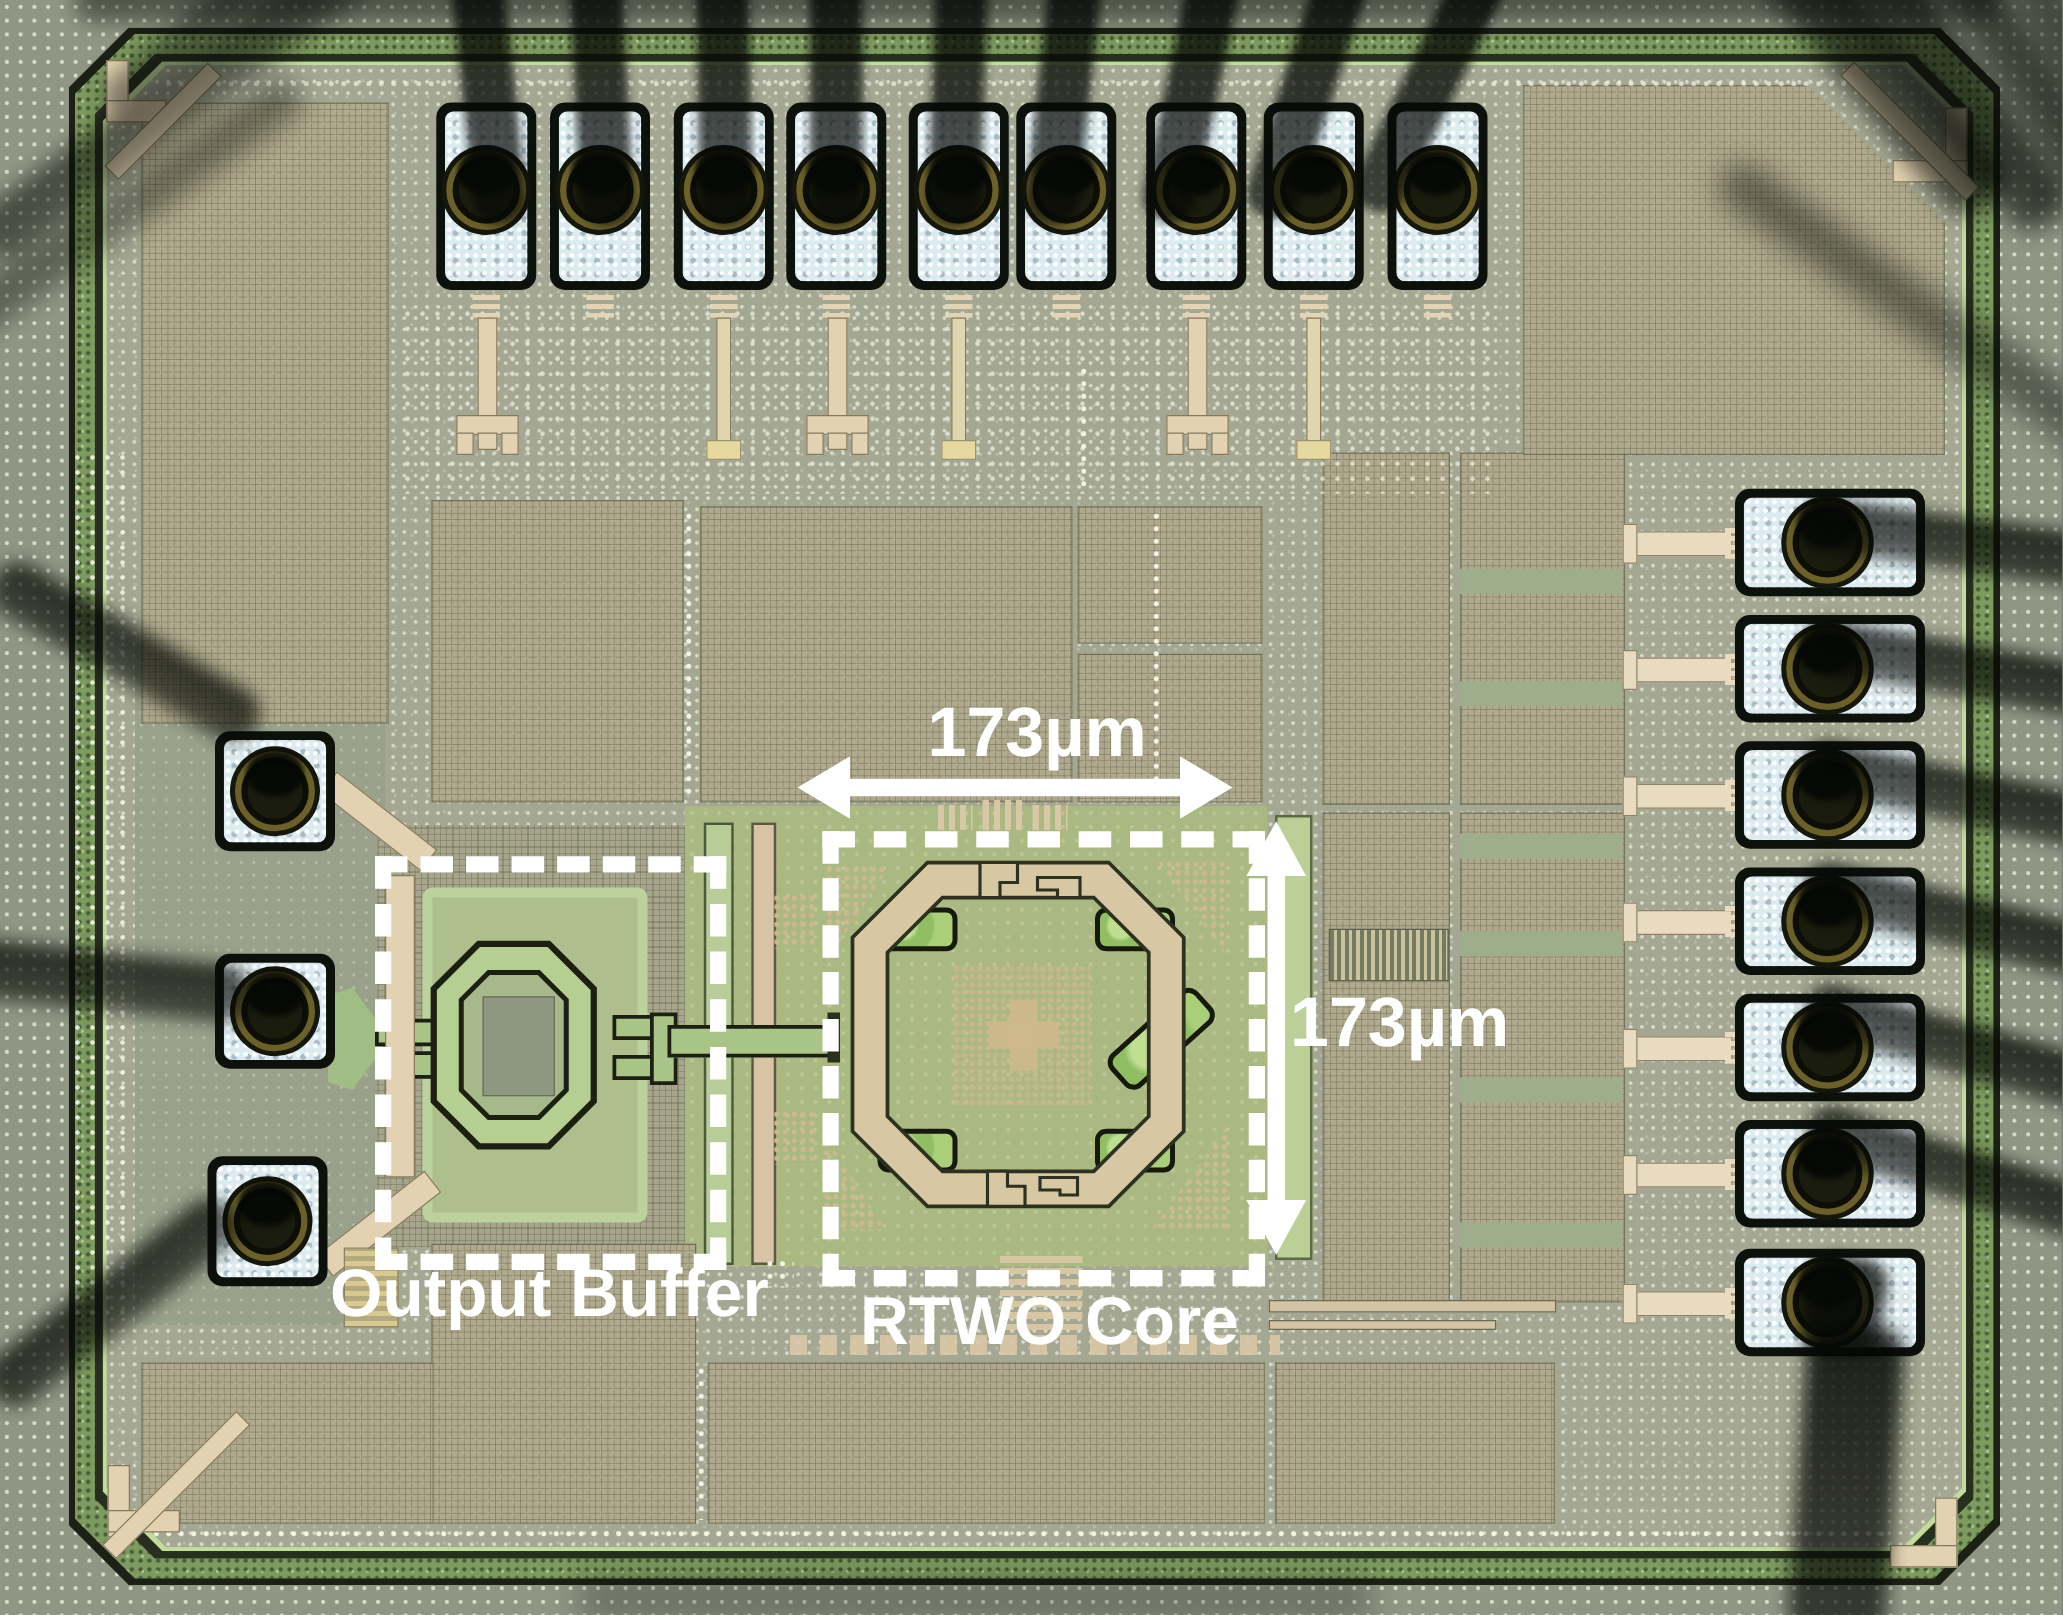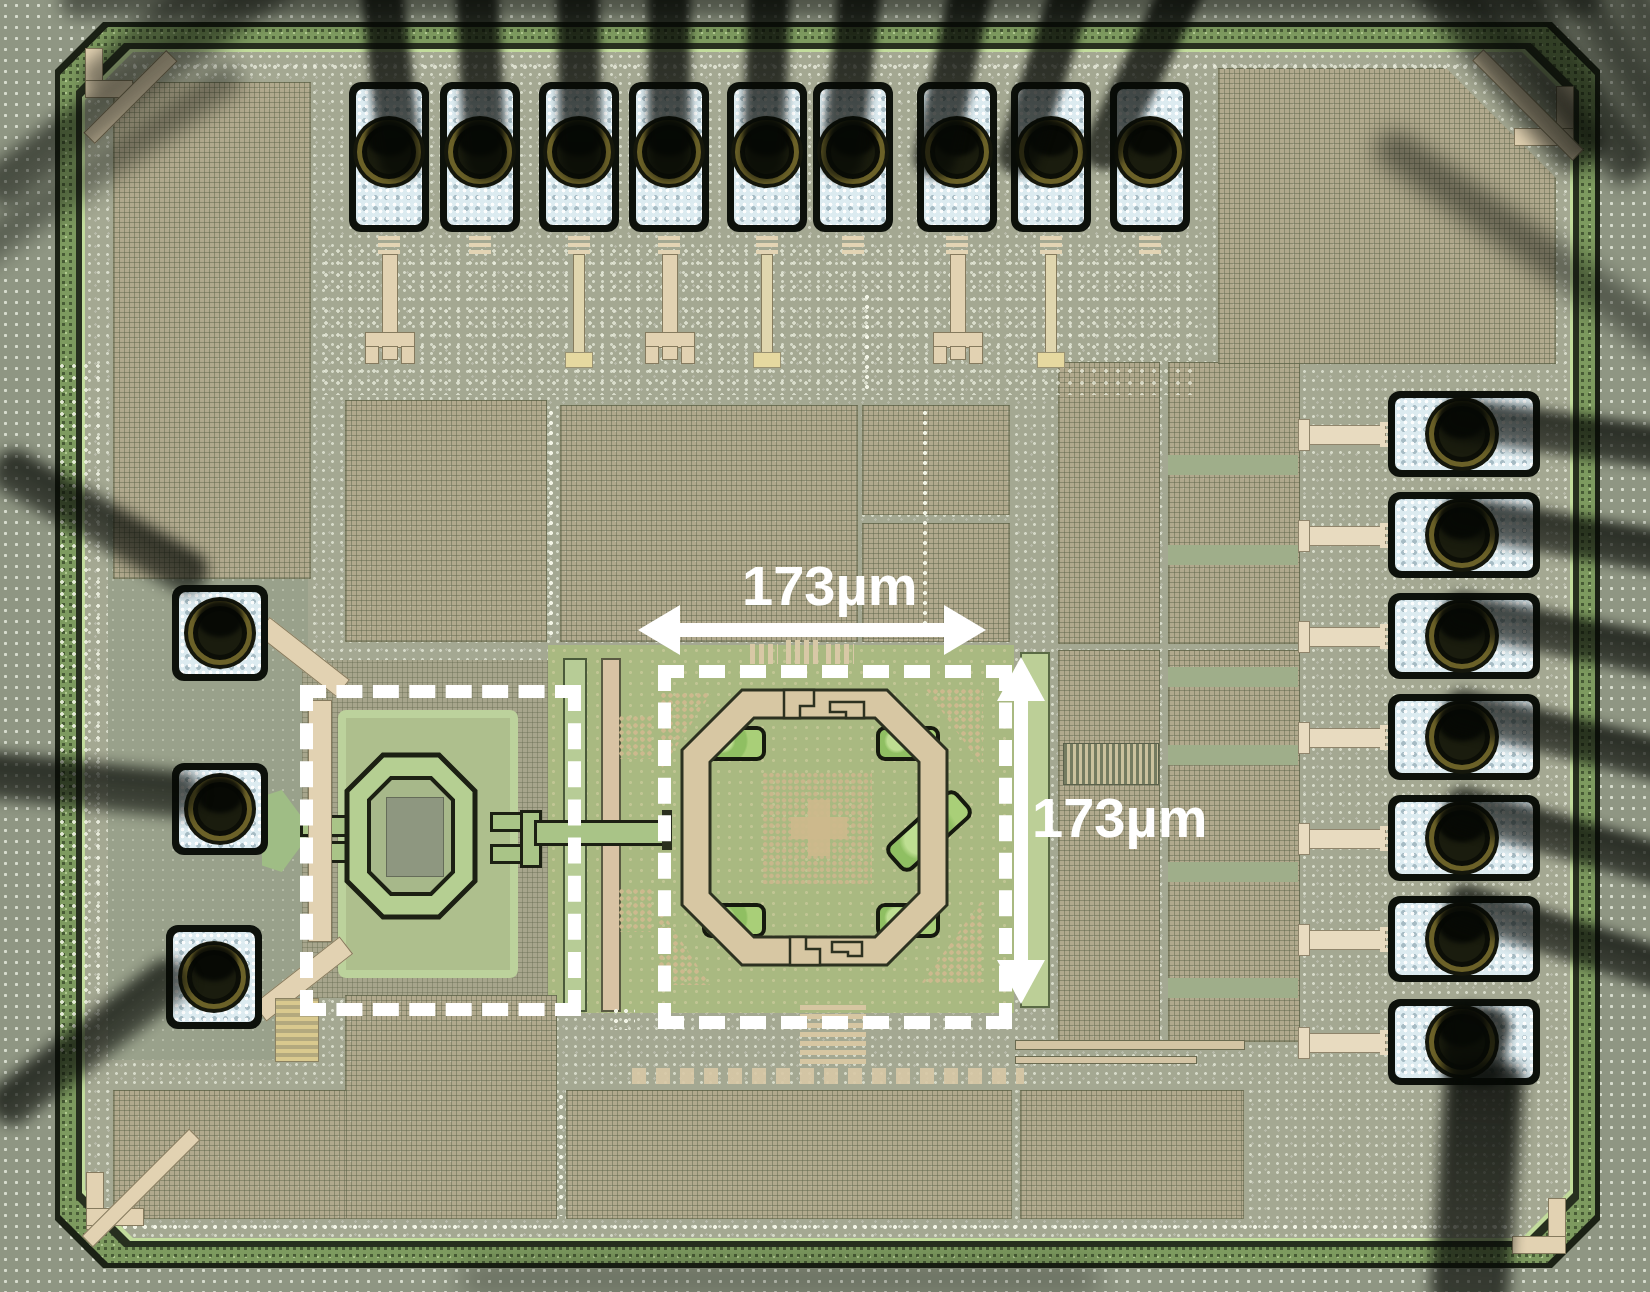--- a/index.html
+++ b/index.html
@@ -297,20 +297,22 @@
   <div class="abs arrow-shaft" style="left:678px;top:623px;width:268px;height:14px;"></div>
   <div class="abs arrow-head" style="left:638px;top:605px;width:42px;height:50px;clip-path:polygon(100% 0,0 50%,100% 100%);"></div>
   <div class="abs arrow-head" style="left:944px;top:605px;width:42px;height:50px;clip-path:polygon(0 0,100% 50%,0 100%);"></div>
 
   <div class="abs arrow-shaft" style="left:1014px;top:698px;width:14px;height:264px;"></div>
   <div class="abs arrow-head" style="left:997px;top:657px;width:48px;height:44px;clip-path:polygon(50% 0,100% 100%,0 100%);"></div>
   <div class="abs arrow-head" style="left:997px;top:960px;width:48px;height:44px;clip-path:polygon(0 0,100% 0,50% 100%);"></div>
 
   <div class="abs anno" style="left:742px;top:558px;font-size:56px;">173µm</div>
   <div class="abs anno" style="left:1032px;top:790px;font-size:56px;">173µm</div>
+  <div class="abs anno lbl" style="left:264px;top:1008px;">Output Buffer</div>
+  <div class="abs anno lbl" style="left:688px;top:1030px;">RTWO Core</div>
 <div class="abs wire" style="left: 368px; top: -70px; width: 42px; height: 250px; transform: rotate(-6deg); filter: blur(4px); opacity: 0.92;"></div>
     <div class="abs wire" style="left: 459px; top: -70px; width: 42px; height: 250px; transform: rotate(-3deg); filter: blur(4px); opacity: 0.92;"></div>
     <div class="abs wire" style="left: 558px; top: -70px; width: 42px; height: 250px; transform: rotate(-1deg); filter: blur(4px); opacity: 0.92;"></div>
     <div class="abs wire" style="left: 648px; top: -70px; width: 42px; height: 250px; transform: rotate(0deg); filter: blur(4px); opacity: 0.92;"></div>
     <div class="abs wire" style="left: 746px; top: -70px; width: 42px; height: 250px; transform: rotate(2deg); filter: blur(4px); opacity: 0.92;"></div>
     <div class="abs wire" style="left: 832px; top: -70px; width: 42px; height: 250px; transform: rotate(6deg); filter: blur(4px); opacity: 0.92;"></div>
     <div class="abs wire" style="left: 936px; top: -70px; width: 42px; height: 250px; transform: rotate(12deg); filter: blur(4px); opacity: 0.92;"></div>
     <div class="abs wire" style="left: 1030px; top: -70px; width: 42px; height: 250px; transform: rotate(18deg); filter: blur(4px); opacity: 0.92;"></div>
     <div class="abs wire" style="left: 1129px; top: -70px; width: 42px; height: 250px; transform: rotate(26deg); filter: blur(4px); opacity: 0.92;"></div>
     <div class="abs wire" style="left: -50px; top: 60px; width: 380px; height: 44px; transform: rotate(-37deg); filter: blur(8px); opacity: 0.6;"></div>

